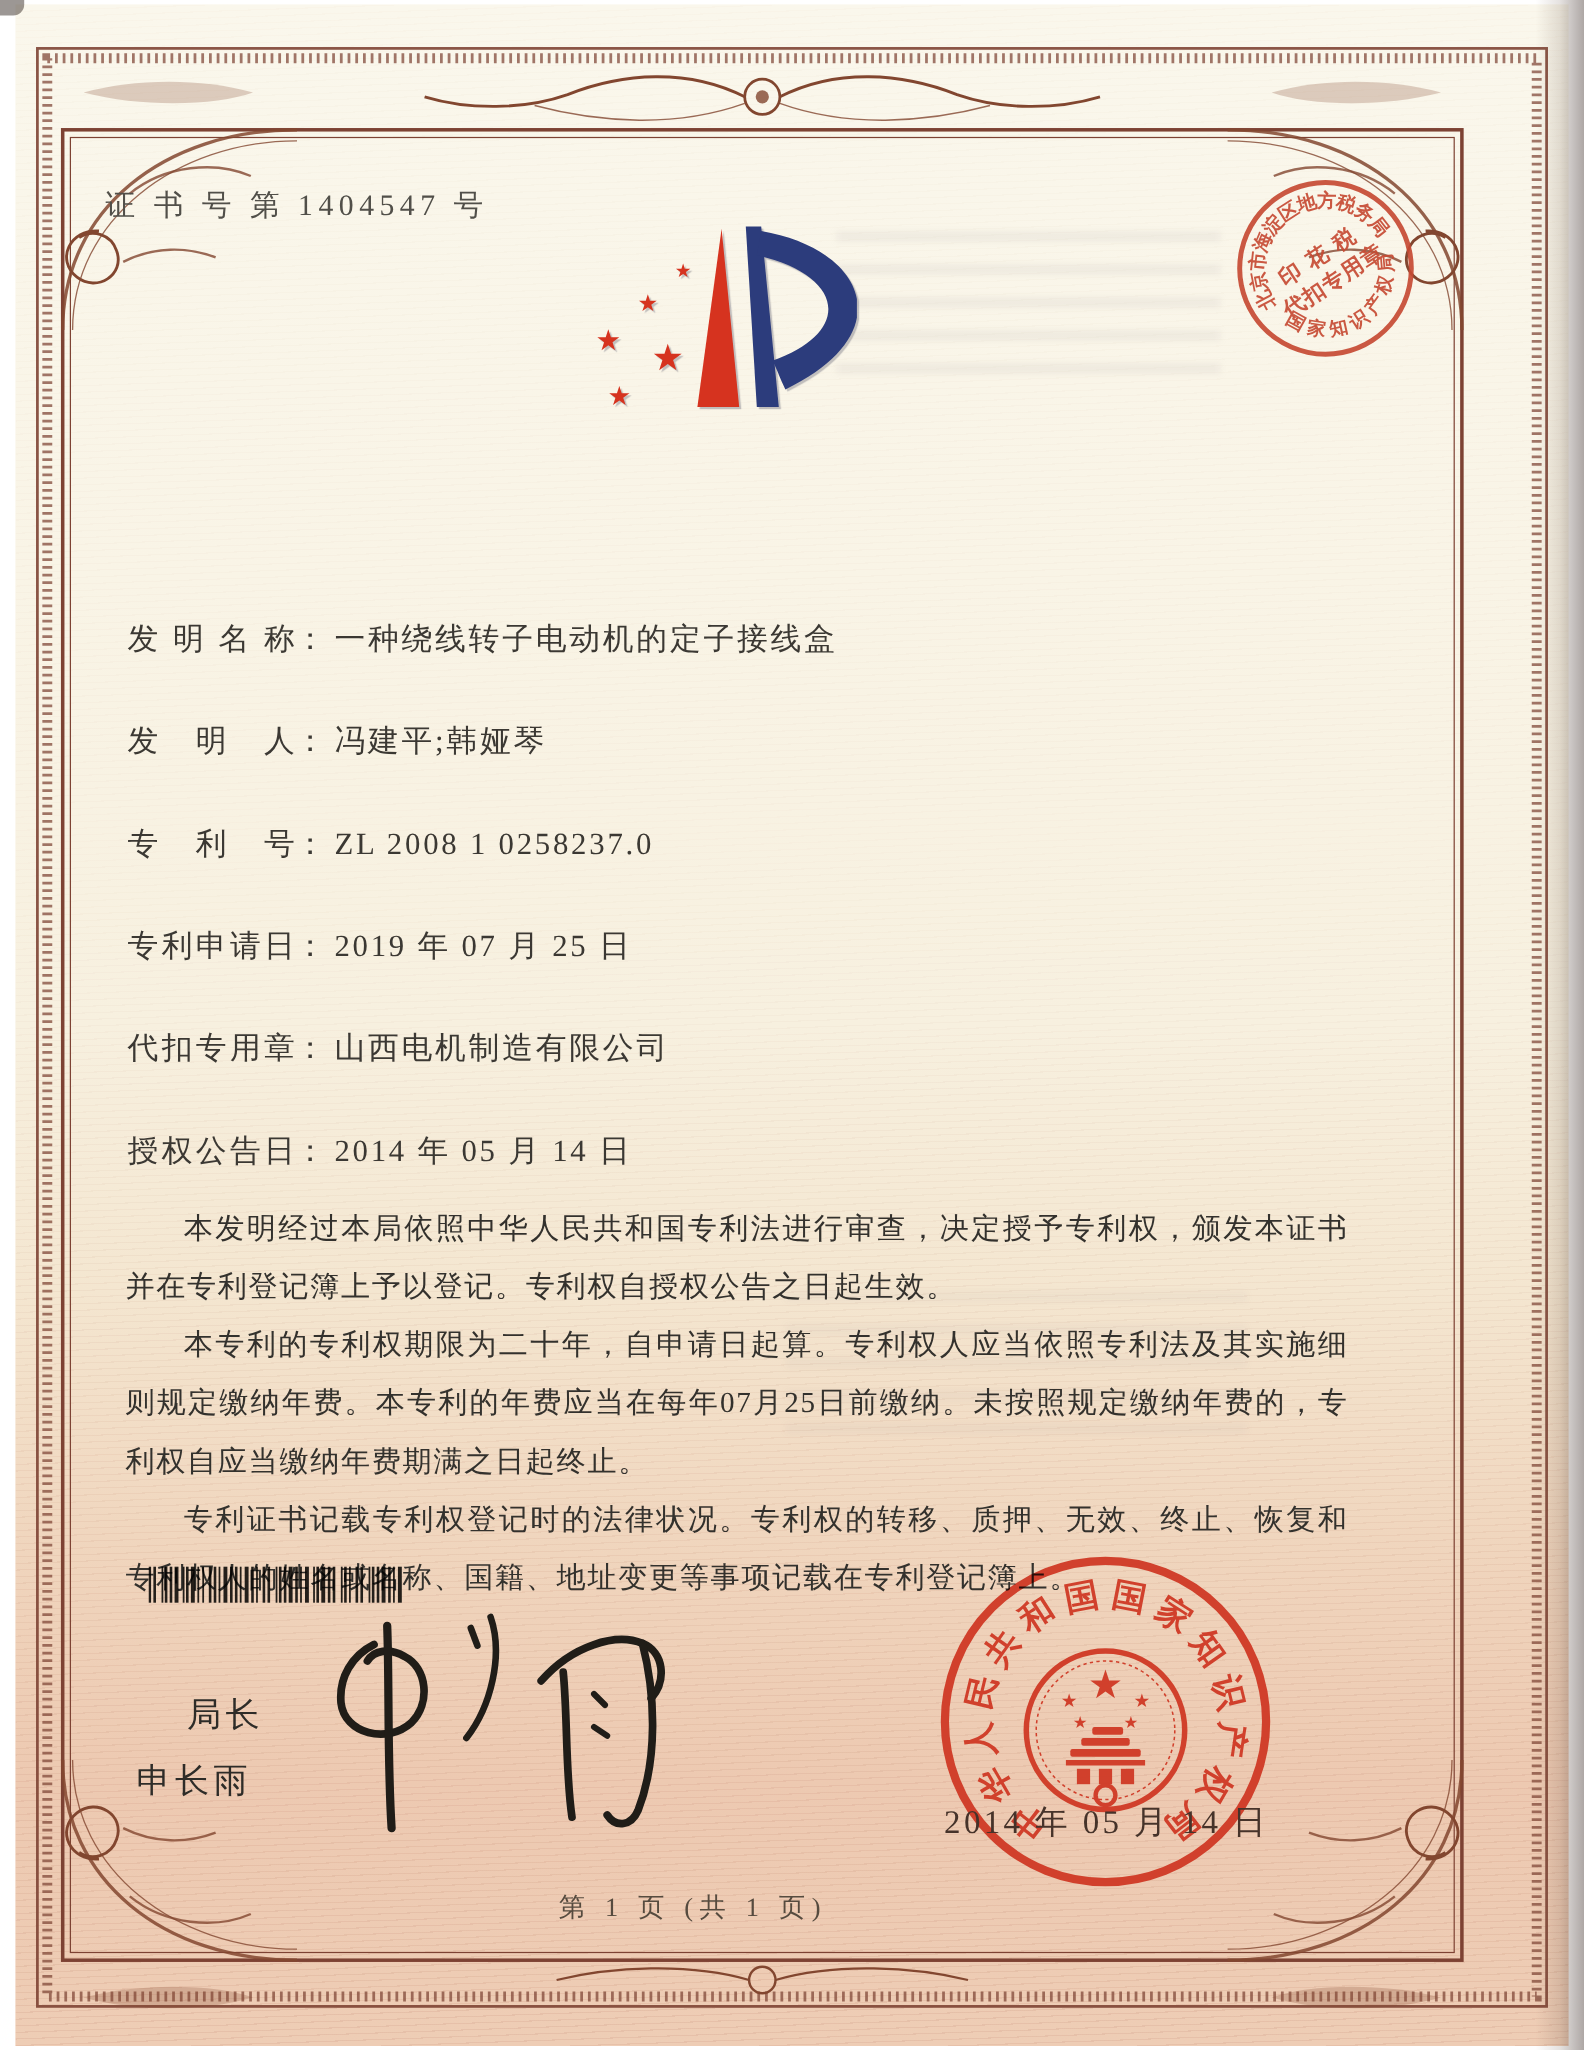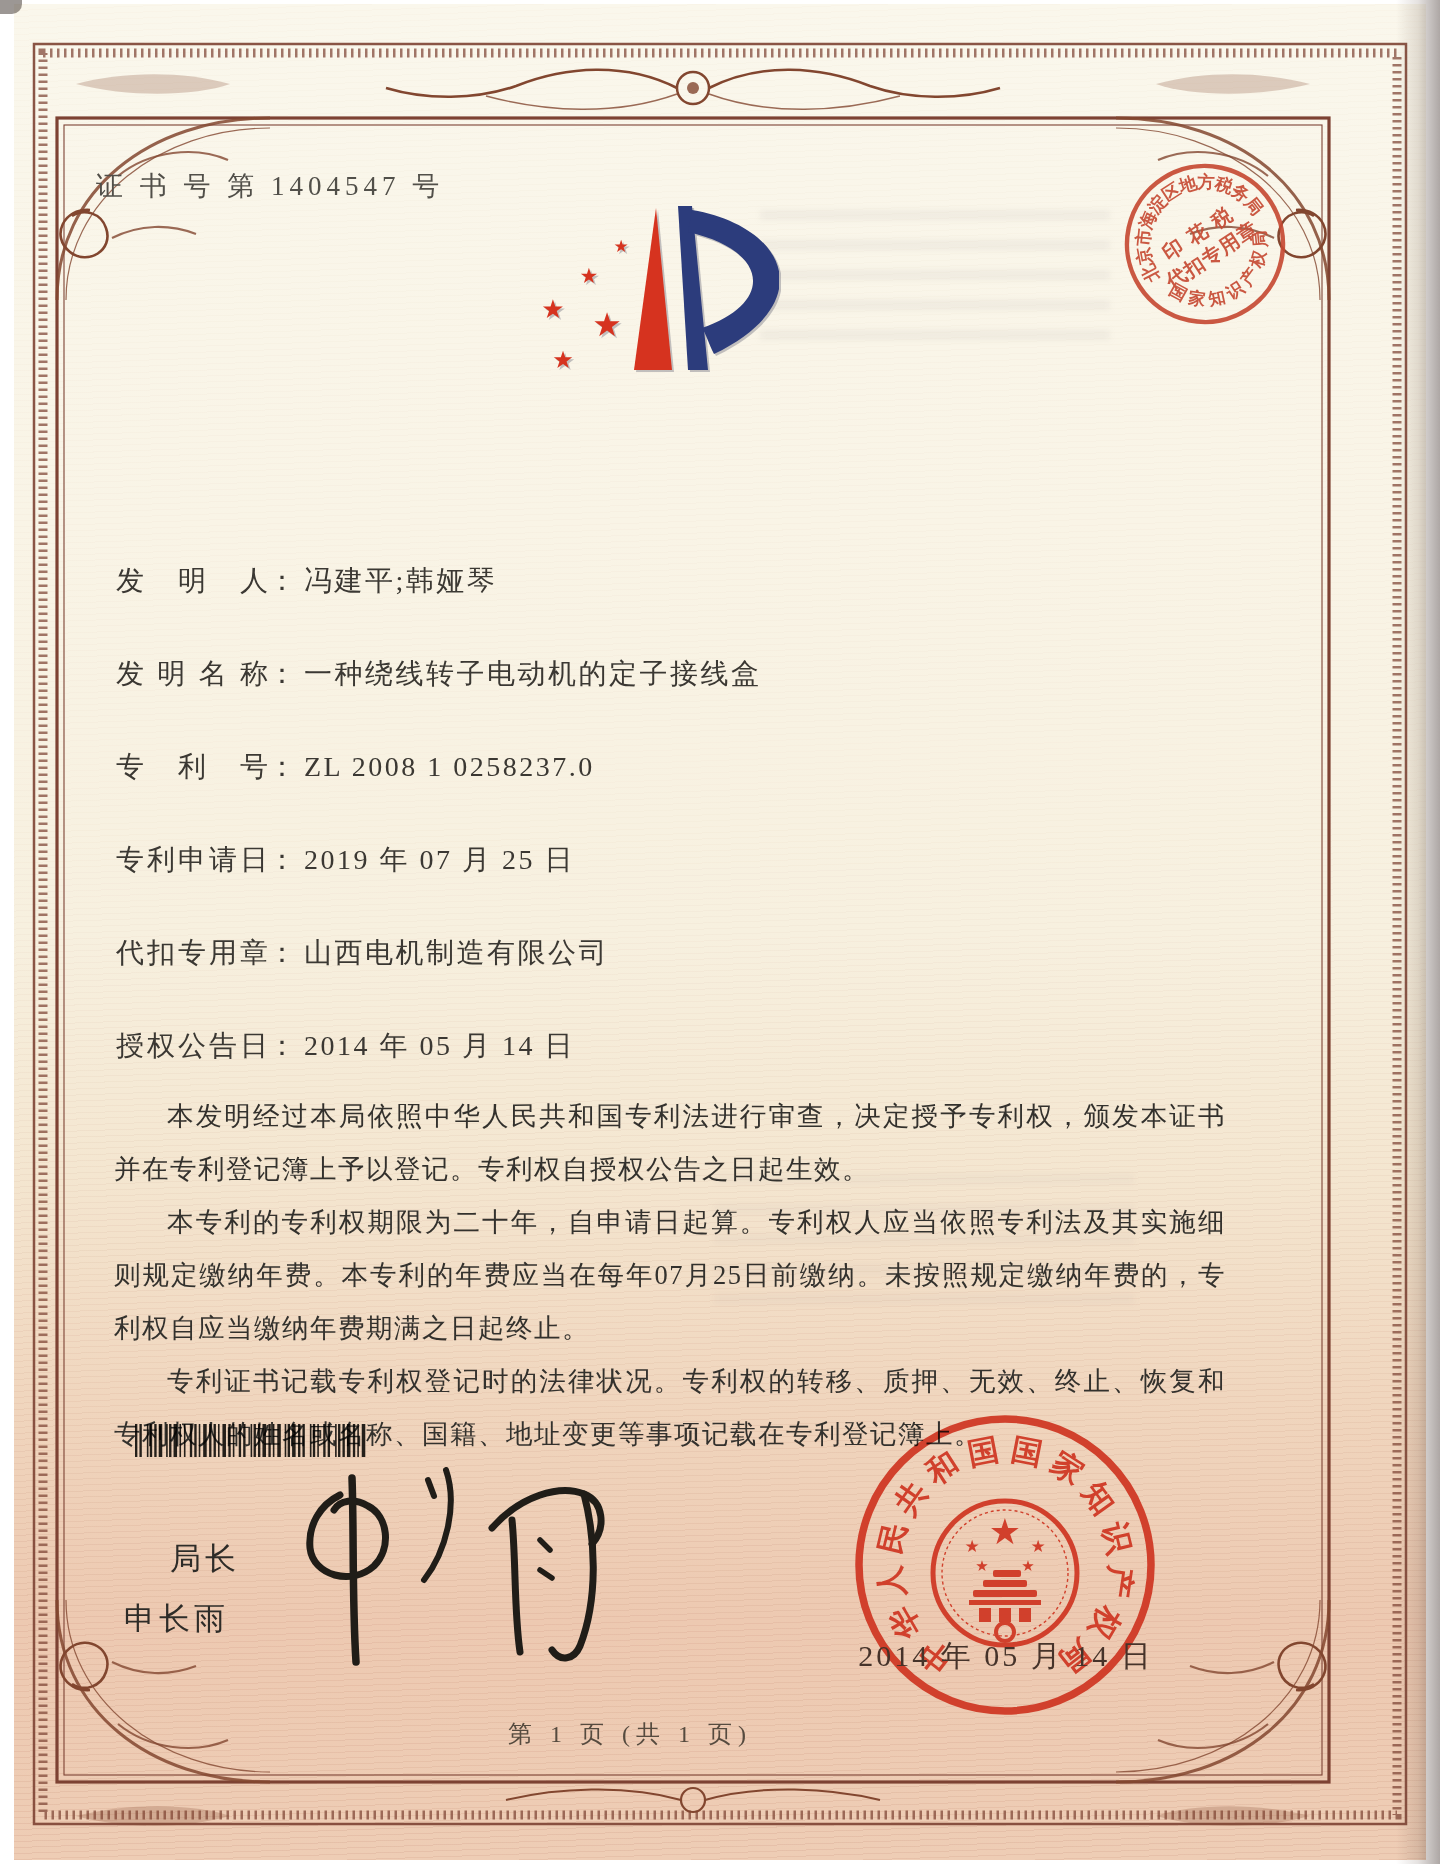--- a/index.html
+++ b/index.html
@@ -126,22 +126,22 @@
       </g>
       <g>
         <polygon points="147,8 125,170 163,170" fill="#d6331f"></polygon>
         <polygon points="169,6 183,6 199,170 179,170" fill="#2c3c7c"></polygon>
         <path d="M183,10 C277,26 312,102 205,154 C199,142 197,134 193,128 C267,102 259,50 179,32 Z" fill="#2c3c7c"></path>
       </g>
     </svg>
 
 
     <div class="fields">
+      <div class="frow"><span class="flabel">发明名称</span><span class="fcolon">：</span><span class="fvalue">一种绕线转子电动机的定子接线盒</span></div>
       <div class="frow"><span class="flabel">发明人</span><span class="fcolon">：</span><span class="fvalue">冯建平;韩娅琴</span></div>
-      <div class="frow"><span class="flabel">发明名称</span><span class="fcolon">：</span><span class="fvalue">一种绕线转子电动机的定子接线盒</span></div>
       <div class="frow"><span class="flabel">专利号</span><span class="fcolon">：</span><span class="fvalue">ZL 2008 1 0258237.0</span></div>
       <div class="frow"><span class="flabel">专利申请日</span><span class="fcolon">：</span><span class="fvalue">2019 年 07 月 25 日</span></div>
       <div class="frow"><span class="flabel">代扣专用章</span><span class="fcolon">：</span><span class="fvalue">山西电机制造有限公司</span></div>
       <div class="frow"><span class="flabel">授权公告日</span><span class="fcolon">：</span><span class="fvalue">2014 年 05 月 14 日</span></div>
     </div>
 
     <div class="paras">
       <p>本发明经过本局依照中华人民共和国专利法进行审查，决定授予专利权，颁发本证书并在专利登记簿上予以登记。专利权自授权公告之日起生效。</p>
       <p>本专利的专利权期限为二十年，自申请日起算。专利权人应当依照专利法及其实施细则规定缴纳年费。本专利的年费应当在每年07月25日前缴纳。未按照规定缴纳年费的，专利权自应当缴纳年费期满之日起终止。</p>
       <p>专利证书记载专利权登记时的法律状况。专利权的转移、质押、无效、终止、恢复和专利权人的姓名或名称、国籍、地址变更等事项记载在专利登记簿上。</p>

